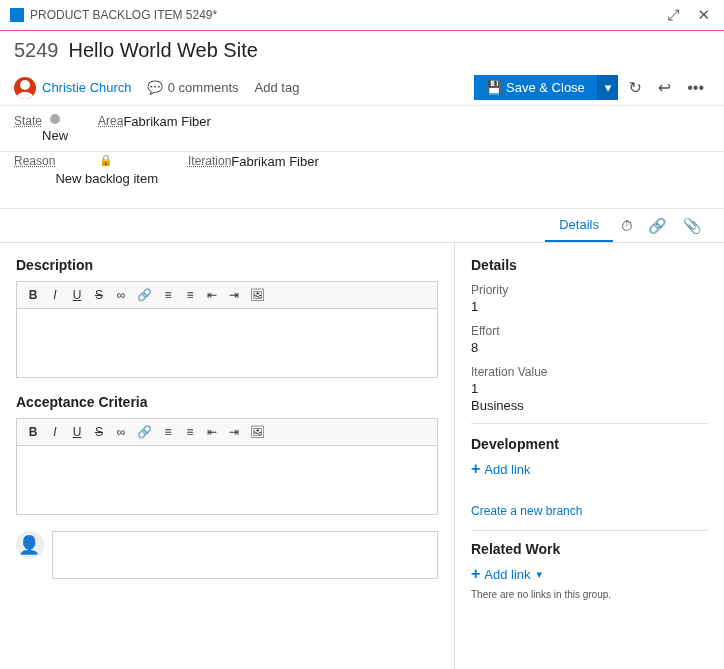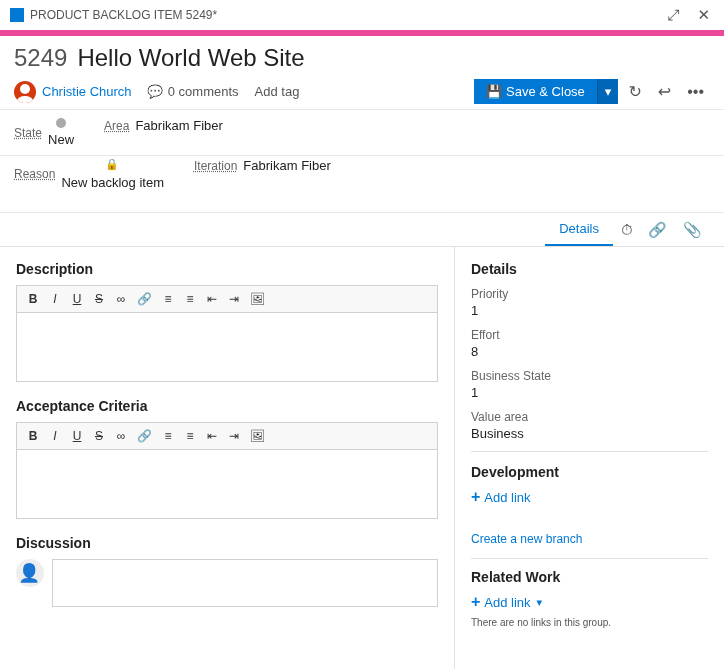--- a/index.html
+++ b/index.html
@@ -1,31 +1,31 @@
 <!DOCTYPE html>
 <html><head>
   <meta charset="utf-8">
   <style>
     * { box-sizing: border-box; margin: 0; padding: 0; }
     body { font-family: 'Segoe UI', sans-serif; font-size: 13px; color: #333; background: #fff; width: 724px; height: 669px; overflow: hidden; }
 
     .title-bar {
       display: flex; align-items: center; justify-content: space-between;
-      padding: 4px 10px; border-bottom: 6px solid #ec4899; background: #fff;
+      padding: 4px 10px; border-bottom: 1px solid #ec4899; background: #fff;
       font-size: 12px; color: #555;
     }
     .title-bar-left { display: flex; align-items: center; gap: 6px; }
     .title-bar-icon { width: 14px; height: 14px; background: #0078d4; display: inline-block; }
     .title-bar-right { display: flex; gap: 10px; align-items: center; }
     .title-bar-btn { background: none; border: none; cursor: pointer; font-size: 15px; color: #555; padding: 2px 4px; }
 
     .item-header {
       padding: 8px 14px 4px 14px; border-bottom: 1px solid #e8e8e8;
     }
-    .item-title { display: flex; align-items: center; gap: 10px; font-size: 24px; font-weight: 300; color: #222; margin-bottom: 6px; }
+    .item-title { display: flex; align-items: center; gap: 10px; font-size: 20px; font-weight: 300; color: #222; margin-bottom: 12px; }
     .item-id { color: #555; font-weight: 400; }
 
     .item-meta { display: flex; align-items: center; gap: 16px; }
     .user-badge { display: flex; align-items: center; gap: 6px; color: #0078d4; font-size: 13px; cursor: pointer; }
     .user-avatar { width: 22px; height: 22px; border-radius: 50%; background: #d4380d; display: flex; align-items: center; justify-content: center; overflow: hidden; }
     .comments-link { display: flex; align-items: center; gap: 4px; color: #555; font-size: 13px; cursor: pointer; }
     .add-tag { color: #555; font-size: 13px; cursor: pointer; }
 
     .action-buttons { display: flex; align-items: center; gap: 4px; }
     .save-close-btn {
@@ -38,21 +38,21 @@
     .save-close-arrow {
       background: #0067b8; color: #fff; border: none; padding: 5px 7px;
       font-size: 13px; cursor: pointer; border-left: 1px solid #005a9e;
     }
     .icon-btn { background: none; border: none; cursor: pointer; font-size: 16px; color: #555; padding: 4px 6px; }
 
     .fields-row {
       display: flex; align-items: flex-start; gap: 30px;
       padding: 8px 14px; border-bottom: 1px solid #e8e8e8;
     }
-    .field-group { display: flex; align-items: center; gap: 6px; }
+    .field-group { display: flex; gap: 0; }
     .field-label { color: #666; font-size: 12px; text-decoration: underline dotted; cursor: default; }
     .field-value { color: #222; font-size: 13px; display: flex; align-items: center; gap: 4px; flex-direction: column; }
     .state-dot { width: 10px; height: 10px; border-radius: 50%; background: #aaa; display: inline-block; }
     .lock-icon { font-size: 11px; color: #888; }
 
     .tabs-row {
       display: flex; align-items: center; justify-content: flex-end;
       padding: 0 14px; border-bottom: 1px solid #e0e0e0;
     }
     .tab {
@@ -223,45 +223,43 @@
         <button class="toolbar-btn">≡</button>
         <button class="toolbar-btn">≡</button>
         <button class="toolbar-btn">⇤</button>
         <button class="toolbar-btn">⇥</button>
         <button class="toolbar-btn">🖼</button>
       </div>
       <div class="editor-area" contenteditable="true" style=""></div>
     </div>
 
     <div class="discussion-section">
-      <div class="section-title">Discussion</div>
       <div class="discussion-input-row">
         <div class="discussion-avatar">
           <span>👤</span>
         </div>
         <div class="discussion-input" contenteditable="true" style=""></div>
       </div>
     </div>
 
   </div>
 
   <div class="right-panel">
 
     <div class="section-title">Details</div>
 
     <div class="detail-label">Priority</div>
     <div class="detail-value">1</div>
 
     <div class="detail-label">Effort</div>
     <div class="detail-value">8</div>
 
-    <div class="detail-label">Business State</div>
+    <div class="detail-label">Iteration Value</div>
     <div class="detail-value">1</div>
 
-    <div class="detail-label">Value area</div>
     <div class="detail-value">Business</div>
 
     <hr class="divider">
 
     <div class="dev-section">
       <div class="section-title">Development</div>
       <button class="add-link-btn">
         <span class="add-link-plus">+</span>
         <span>Add link</span>
       </button>

